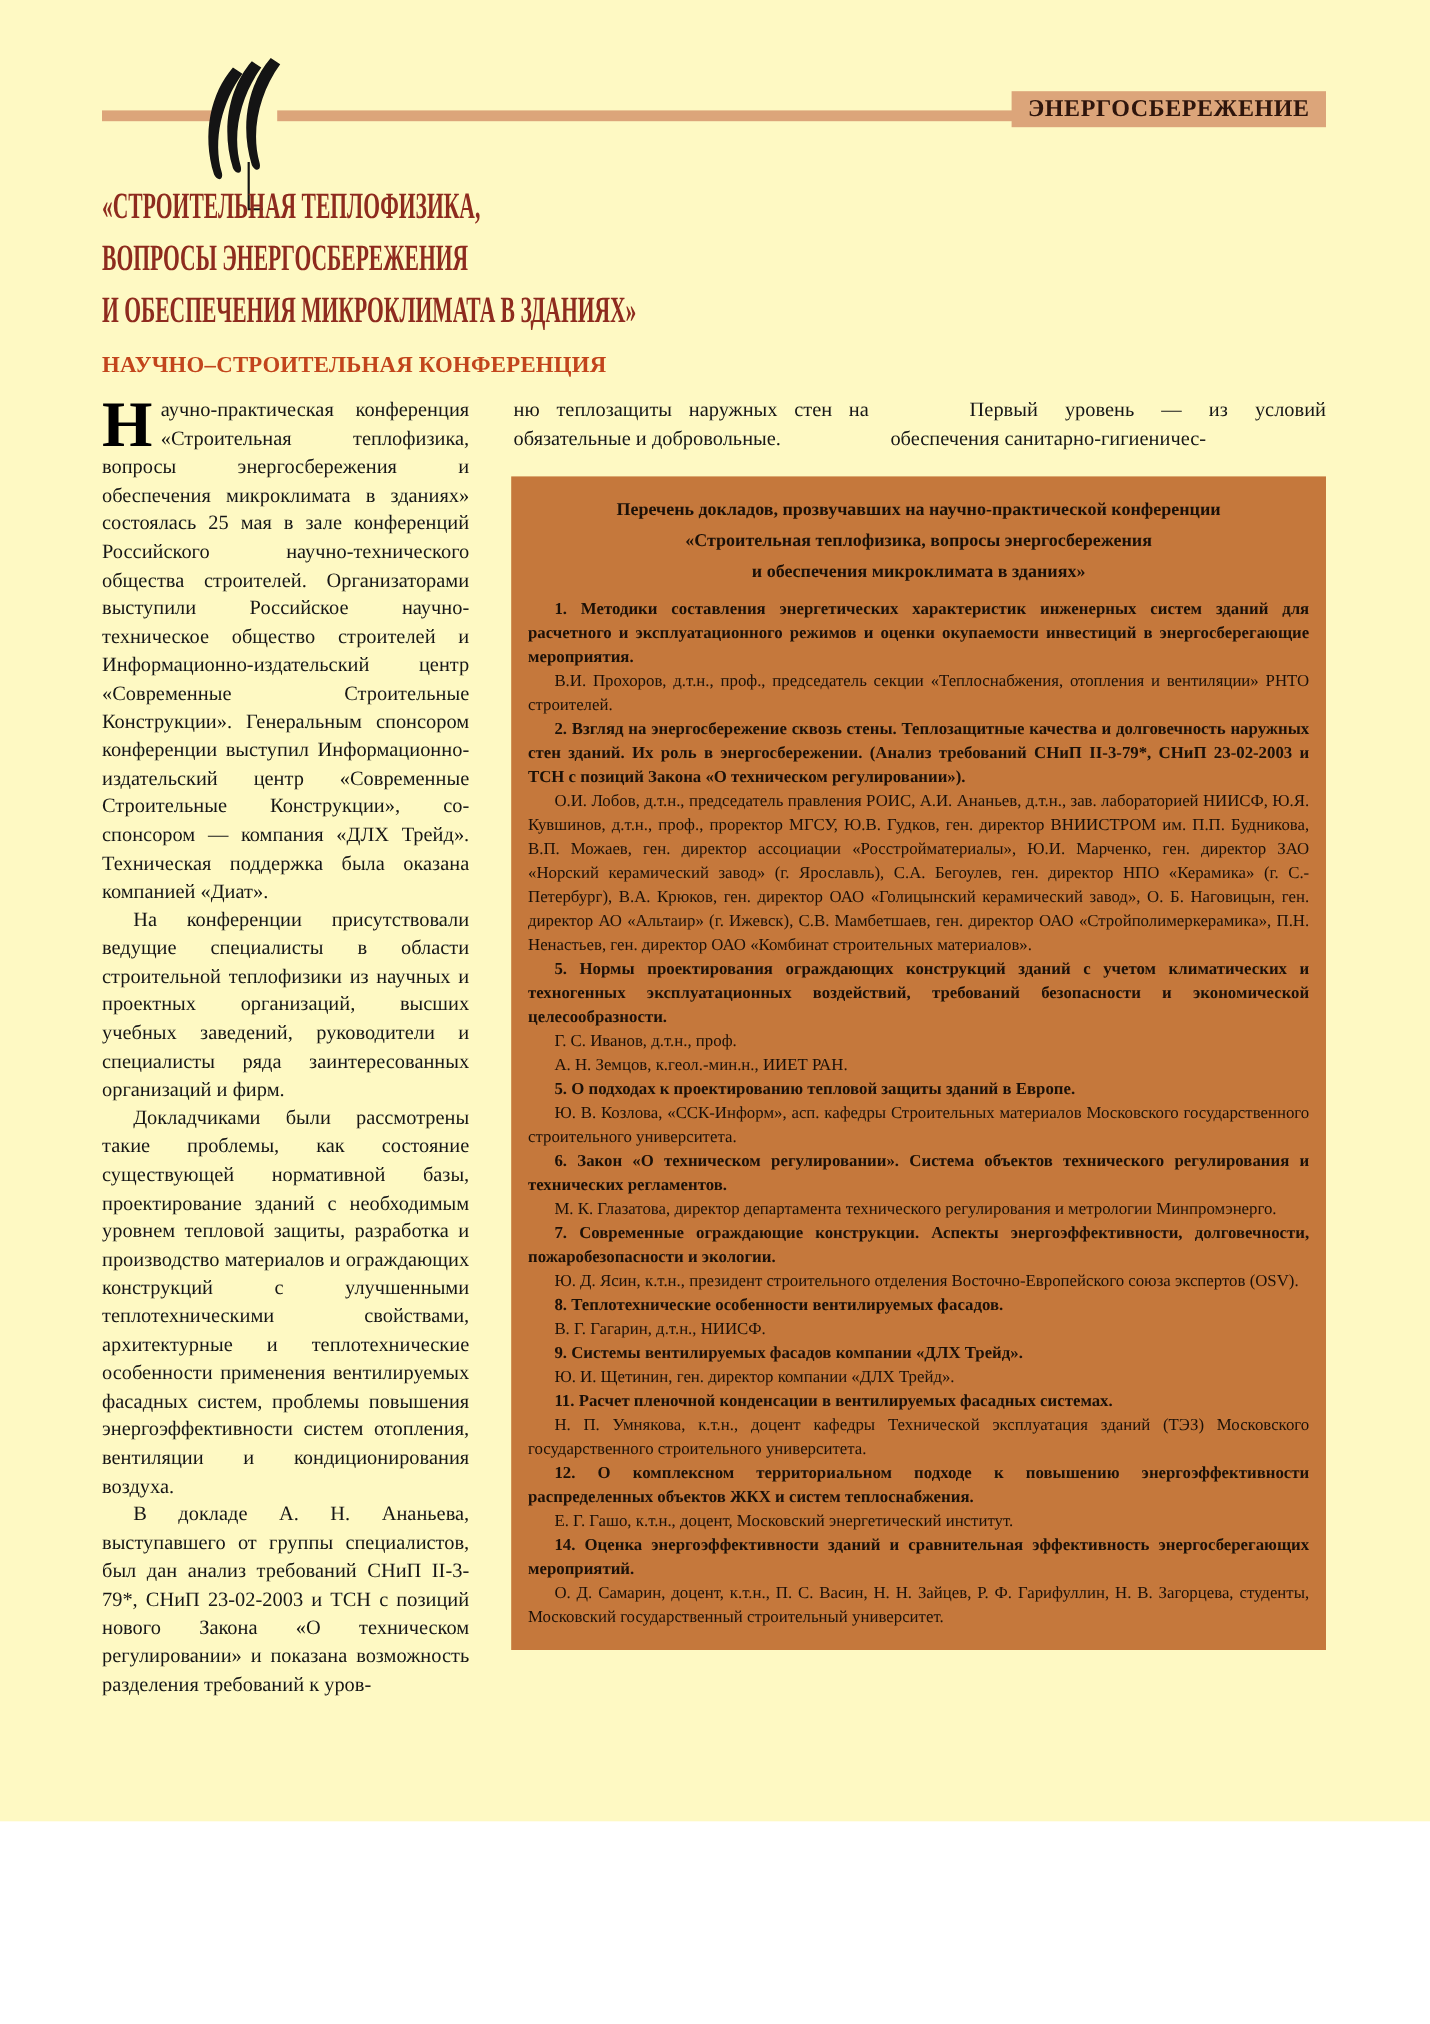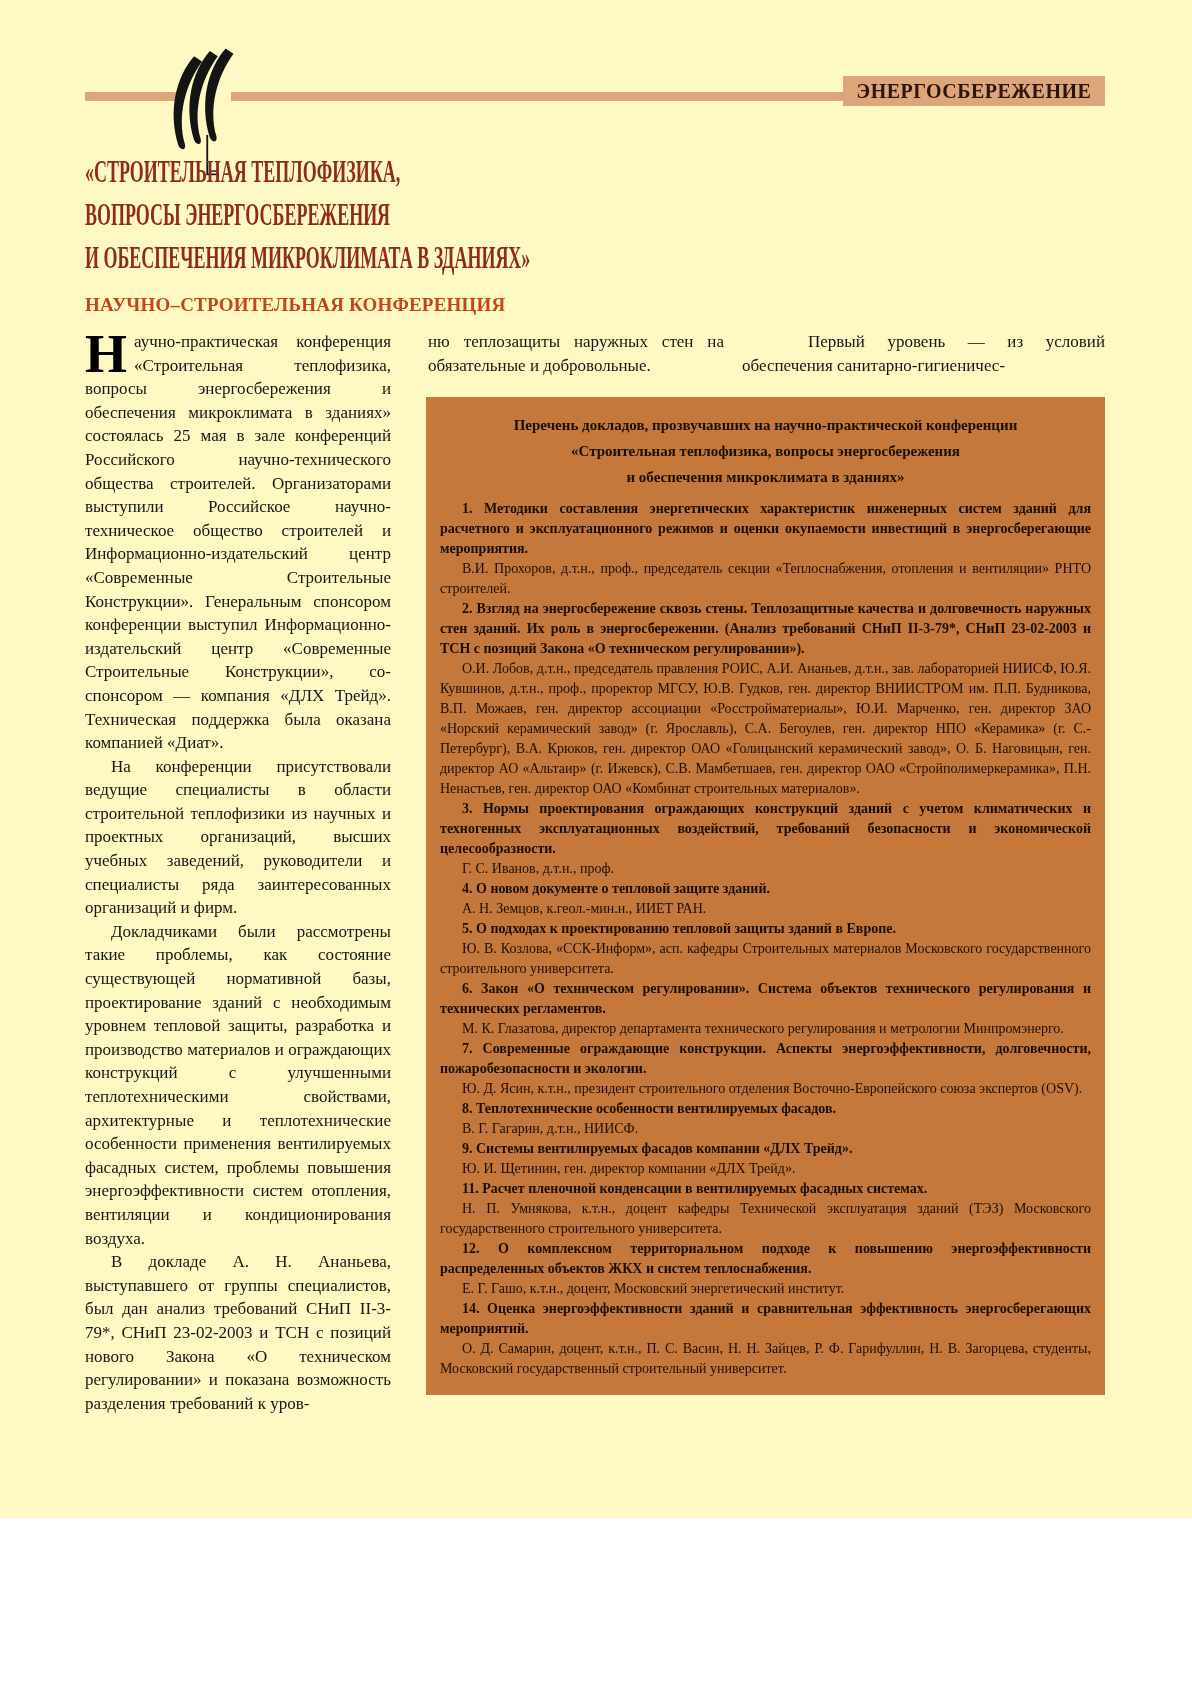--- a/index.html
+++ b/index.html
@@ -99,25 +99,24 @@
 
     <div class="item">
       <p class="item-title">1. Методики составления энергетических характеристик инженерных систем зданий для расчетного и эксплуатационного режимов и оценки окупаемости инвестиций в энергосберегающие мероприятия.</p>
       <p class="item-speakers">В.И. Прохоров, д.т.н., проф., председатель секции «Теплоснабжения, отопления и вентиляции» РНТО строителей.</p>
     </div>
     <div class="item">
       <p class="item-title">2. Взгляд на энергосбережение сквозь стены. Теплозащитные качества и долговечность наружных стен зданий. Их роль в энергосбережении. (Анализ требований СНиП II-3-79*, СНиП 23-02-2003 и ТСН с позиций Закона «О техническом регулировании»).</p>
       <p class="item-speakers">О.И. Лобов, д.т.н., председатель правления РОИС, А.И. Ананьев, д.т.н., зав. лабораторией НИИСФ, Ю.Я. Кувшинов, д.т.н., проф., проректор МГСУ, Ю.В. Гудков, ген. директор ВНИИСТРОМ им. П.П. Будникова, В.П. Можаев, ген. директор ассоциации «Росстройматериалы», Ю.И. Марченко, ген. директор ЗАО «Норский керамический завод» (г. Ярославль), С.А. Бегоулев, ген. директор НПО «Керамика» (г. С.-Петербург), В.А. Крюков, ген. директор ОАО «Голицынский керамический завод», О. Б. Наговицын, ген. директор АО «Альтаир» (г. Ижевск), С.В. Мамбетшаев, ген. директор ОАО «Стройполимеркерамика», П.Н. Ненастьев, ген. директор ОАО «Комбинат строительных материалов».</p>
     </div>
     <div class="item">
-      <p class="item-title">3. Нормы проектирования ограждающих конструкций зданий с учетом климатических и техногенных эксплуатационных воздействий, требований безопасности и экономической целесообразности.</p>
+      <p class="item-title">5. Нормы проектирования ограждающих конструкций зданий с учетом климатических и техногенных эксплуатационных воздействий, требований безопасности и экономической целесообразности.</p>
       <p class="item-speakers">Г. С. Иванов, д.т.н., проф.</p>
     </div>
     <div class="item">
-      <p class="item-title">4. О новом документе о тепловой защите зданий.</p>
       <p class="item-speakers">А. Н. Земцов, к.геол.-мин.н., ИИЕТ РАН.</p>
     </div>
     <div class="item">
       <p class="item-title">5. О подходах к проектированию тепловой защиты зданий в Европе.</p>
       <p class="item-speakers">Ю. В. Козлова, «ССК-Информ», асп. кафедры Строительных материалов Московского государственного строительного университета.</p>
     </div>
     <div class="item">
       <p class="item-title">6. Закон «О техническом регулировании». Система объектов технического регулирования и технических регламентов.</p>
       <p class="item-speakers">М. К. Глазатова, директор департамента технического регулирования и метрологии Минпромэнерго.</p>
     </div>

